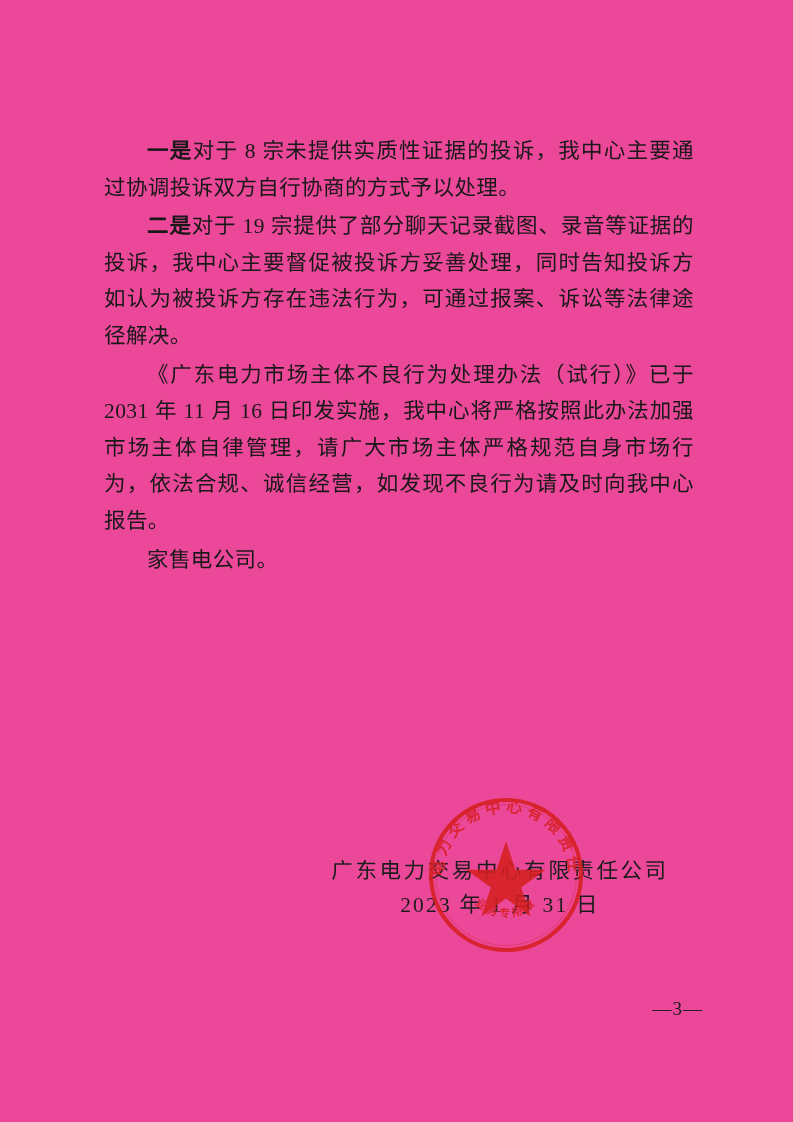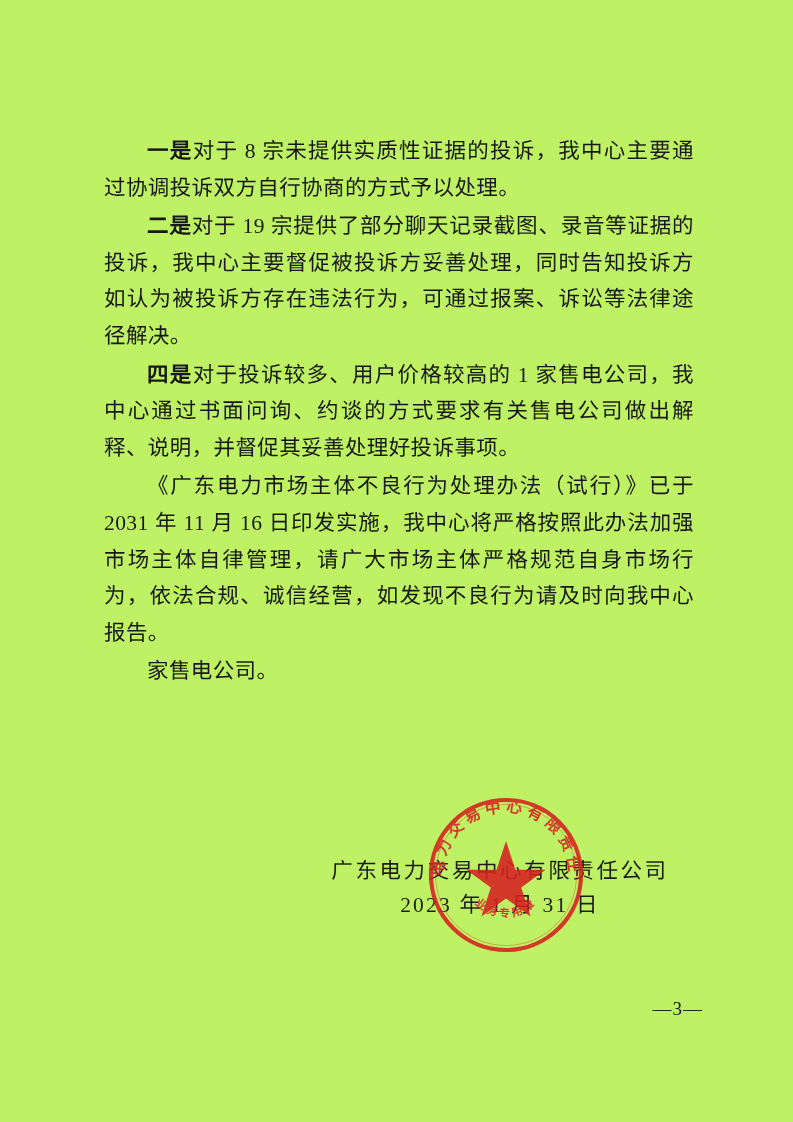--- a/index.html
+++ b/index.html
@@ -5,21 +5,21 @@
 <style>
   html, body {
     margin: 0;
     padding: 0;
     background: #ffffff;
   }
   .page {
     position: relative;
     width: 793px;
     height: 1122px;
-    background: #bef264;
+    background: #ec4899;
     overflow: hidden;
     font-family: "Liberation Serif", "DejaVu Serif", serif;
     color: #1a1a1a;
   }
 
   
   .doc-body {
     position: absolute;
     left: 104px;
     top: 133px;
@@ -109,23 +109,20 @@
 
     <p class="para">
       <span class="lead">一是</span><span>对于 8 宗未提供实质性证据的投诉，我中心主要通过协调投诉双方自行协商的方式予以处理。</span>
     </p>
 
     <p class="para">
       <span class="lead">二是</span><span>对于 19 宗提供了部分聊天记录截图、录音等证据的投诉，我中心主要督促被投诉方妥善处理，同时告知投诉方如认为被投诉方存在违法行为，可通过报案、诉讼等法律途径解决。</span>
     </p>
 
 
-    <p class="para">
-      <span class="lead">四是</span><span>对于投诉较多、用户价格较高的 1 家售电公司，我中心通过书面问询、约谈的方式要求有关售电公司做出解释、说明，并督促其妥善处理好投诉事项。</span>
-    </p>
 
     <p class="para">
       <span>《广东电力市场主体不良行为处理办法（试行）》已于 2031 年 11 月 16 日印发实施，我中心将严格按照此办法加强市场主体自律管理，请广大市场主体严格规范自身市场行为，依法合规、诚信经营，如发现不良行为请及时向我中心报告。</span>
     </p>
 
     <p class="para closing">
       <span>家售电公司。</span>
     </p>
 
   </div>

